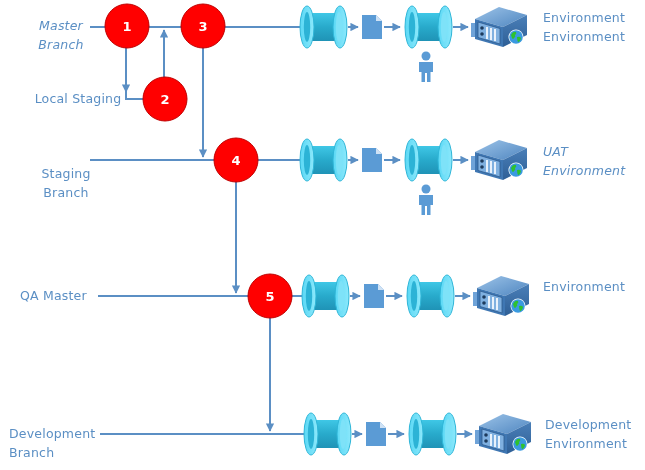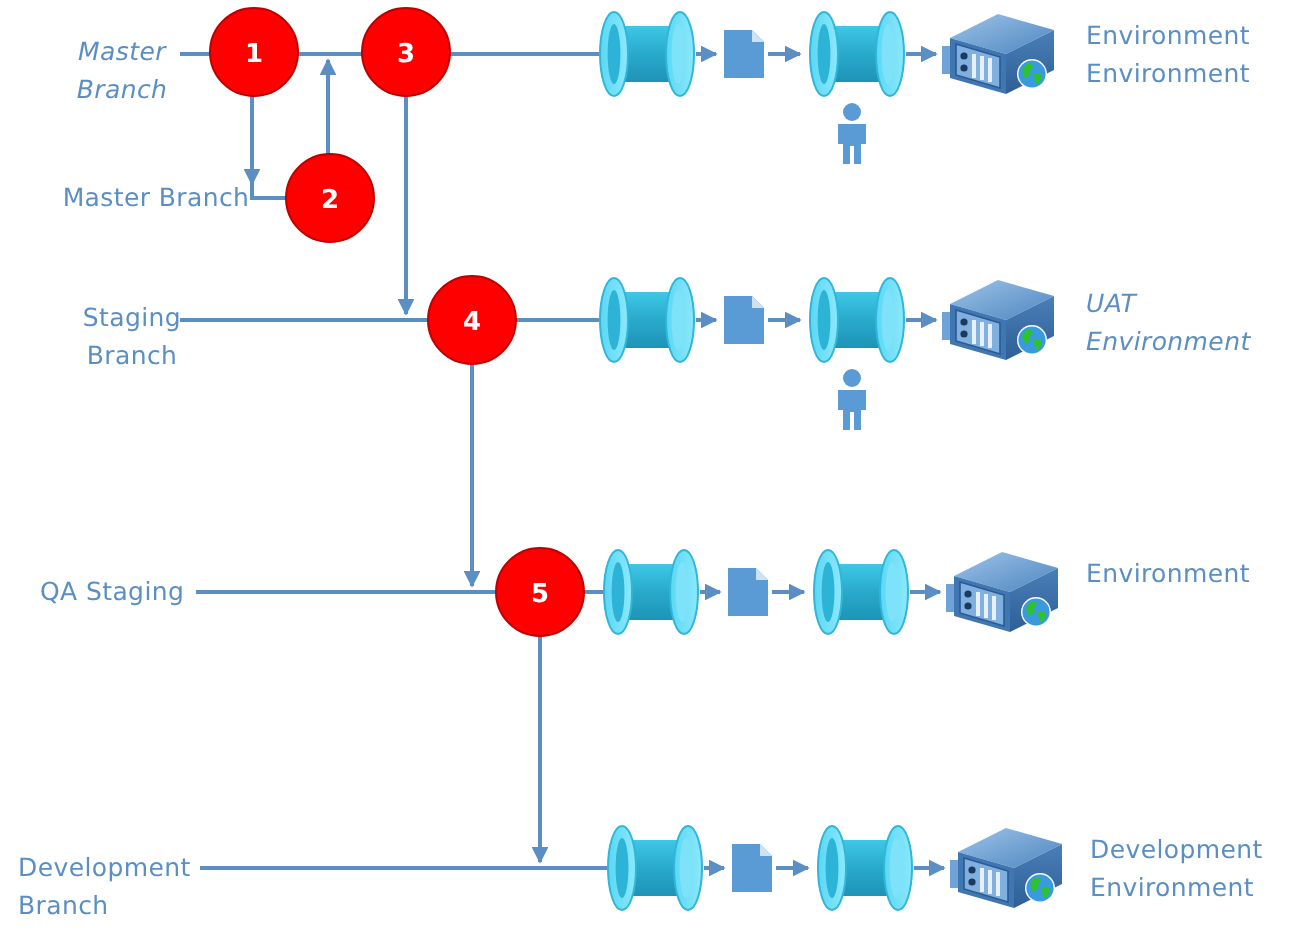--- a/index.html
+++ b/index.html
@@ -151,28 +151,28 @@
         <use href="#globe" x="512" y="436" width="16" height="16"></use>
       </g>
     </g>
 </svg>
 
 <div class="lbl c" style="left:30px;top:16px;width:62px;font-style:italic;">
   <span>Master</span>
   <span>Branch</span>
 </div>
 <div class="lbl c" style="left:30px;top:89px;width:96px;">
-  <span>Master Branch</span>
+  <span>Local Staging</span>
 </div>
-<div class="lbl c" style="left:36px;top:149px;width:60px;">
+<div class="lbl c" style="left:36px;top:164px;width:60px;">
   <span>Staging</span>
   <span>Branch</span>
 </div>
 <div class="lbl" style="left:20px;top:286px;">
-  <span>QA Staging</span>
+  <span>QA Master</span>
 </div>
 <div class="lbl" style="left:9px;top:424px;">
   <span>Development</span>
   <span>Branch</span>
 </div>
 
 <div class="lbl" style="left:543px;top:8px;">
   <span>Environment</span>
   <span>Environment</span>
 </div>

